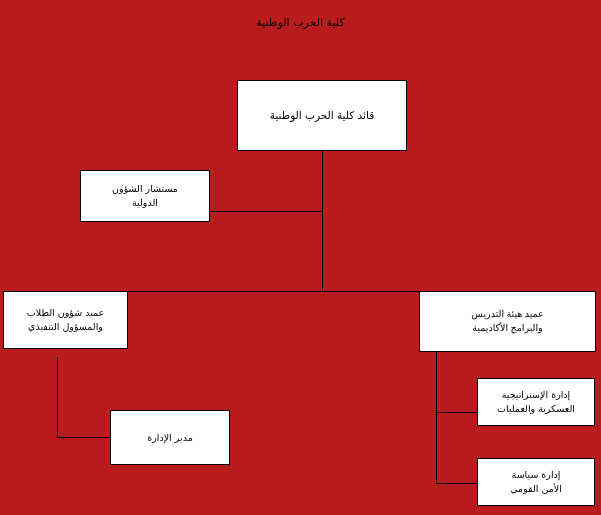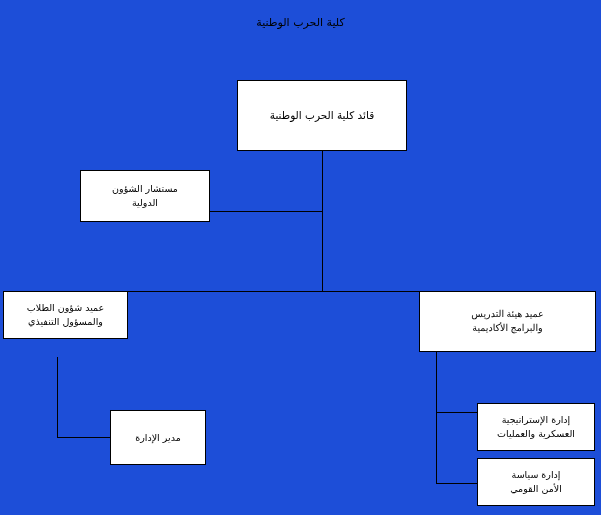--- a/index.html
+++ b/index.html
@@ -4,21 +4,21 @@
 <style>
   html, body {
     margin: 0;
     padding: 0;
     background: #ffffff;
   }
   #chart-canvas {
     position: relative;
     width: 601px;
     height: 515px;
-    background: #1d4ed8;
+    background: #b91c1c;
     overflow: hidden;
     font-family: "DejaVu Sans", "Liberation Sans", sans-serif;
   }
 
   
   .chart-title {
     position: absolute;
     left: 0;
     top: 16px;
     width: 601px;
@@ -49,24 +49,24 @@
     padding: 16px 4px;
     z-index: 2;
   }
   .node .node-label {
     display: block;
     white-space: pre-line;
   }
 
   #node-commander   { left: 237px; top: 80px;  width: 170px; height: 71px; font-size: 10.5px; }
   #node-advisor     { left: 80px;  top: 170px; width: 130px; height: 52px; }
-  #node-dean-students { left: 3px;  top: 291px; width: 125px; height: 48px; text-align: center; }
+  #node-dean-students { left: 3px;  top: 291px; width: 125px; height: 58px; text-align: center; }
   #node-dean-faculty  { left: 419px; top: 291px; width: 177px; height: 61px; font-family: Liberation Serif, serif; }
-  #node-admin-dir   { left: 110px; top: 410px; width: 96px; height: 55px; }
-  #node-mil-strategy{ left: 477px; top: 378px; width: 118px; height: 48px; margin-top: 25px; }
+  #node-admin-dir   { left: 110px; top: 410px; width: 120px; height: 55px; }
+  #node-mil-strategy{ left: 477px; top: 378px; width: 118px; height: 48px; }
   #node-nat-security{ left: 477px; top: 458px; width: 118px; height: 48px; }
 
   
   .conn {
     position: absolute;
     background: #000000;
     z-index: 1;
   }
   .conn-v { width: 1px; }
   .conn-h { height: 1px; }

